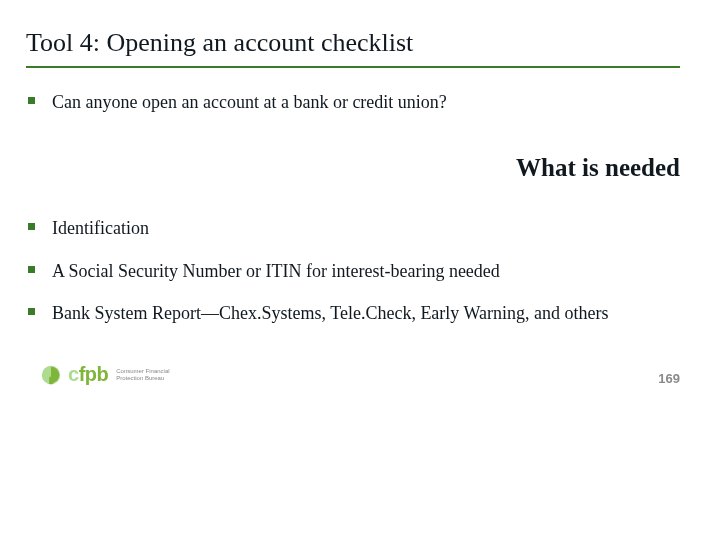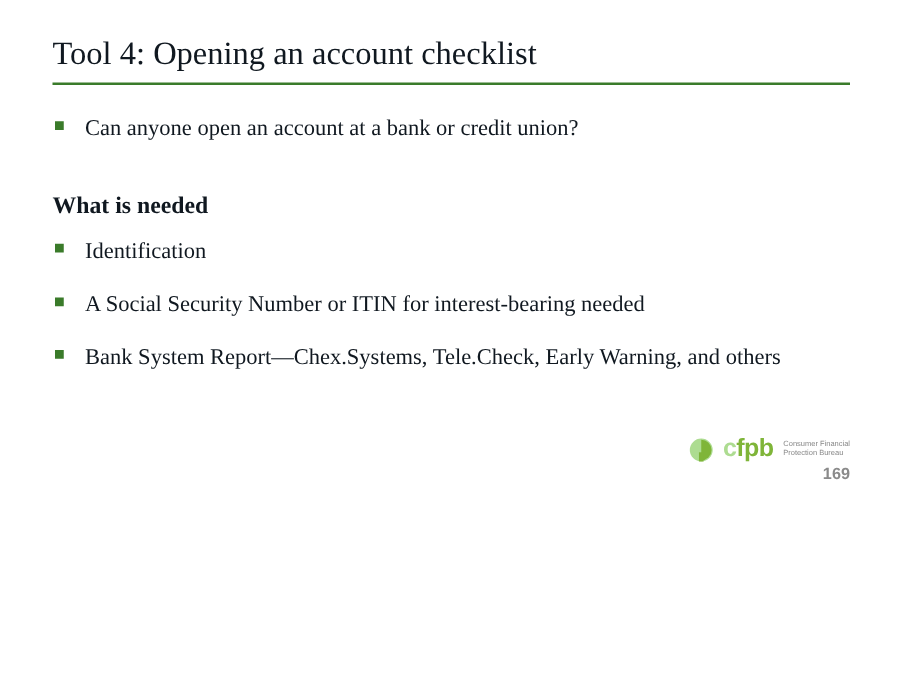--- a/index.html
+++ b/index.html
@@ -9,21 +9,21 @@
     height: 540px;
     background: #ffffff;
     font-family: Georgia, "Times New Roman", serif;
     color: #1a1a1a;
     position: relative;
   }
   .slide {
     box-sizing: border-box;
     width: 720px;
     height: 404px;
-    padding: 28px 40px 0 42px;
+    padding: 28px 40px 0 26px;
     position: relative;
   }
   .title {
     font-size: 26px;
     font-weight: 400;
     color: #101820;
     margin: 0 0 8px 0;
   }
   .title-rule {
     border: none;
@@ -46,34 +46,34 @@
   ul.bullets li::before {
     content: "";
     position: absolute;
     left: 2px;
     top: 7px;
     width: 7px;
     height: 7px;
     background: #3a7b2a;
   }
   .subhead {
-    font-size: 19px;
+    font-size: 25px;
     font-weight: 700;
-    margin: 40px 0 12px 0;
+    margin: 40px 0 34px 0;
     color: #101820;
+    text-align: right;
   }
   .footer {
     position: absolute;
     left: 40px;
     right: 40px;
     bottom: 18px;
     display: flex;
     justify-content: space-between;
     align-items: flex-end;
-    flex-direction: column;
   }
   .logo {
     display: flex;
     align-items: center;
     gap: 6px;
   }
   .logo-text {
     font-family: Arial, Helvetica, sans-serif;
     font-size: 20px;
     font-weight: 700;

